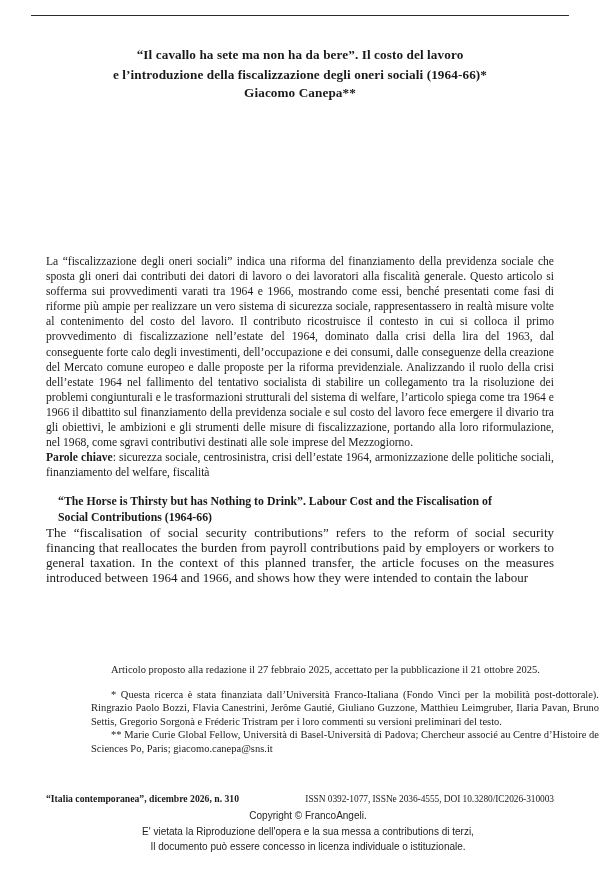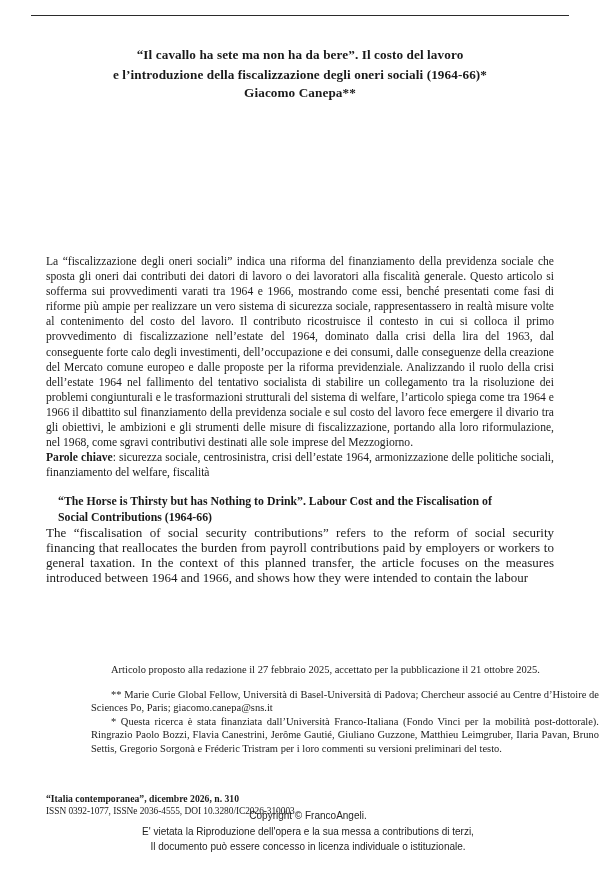--- a/index.html
+++ b/index.html
@@ -108,21 +108,20 @@
   .journal-line {
     position: absolute;
     left: 46px;
     top: 793px;
     width: 508px;
     font-size: 9.6px;
     line-height: 12px;
     display: flex;
     justify-content: space-between;
     align-items: baseline;
-    flex-direction: column;
   }
   .journal-left {
     font-weight: bold;
     font-size: 9.7px;
   }
   .journal-right {
     font-size: 9.4px;
     letter-spacing: -0.05px;
   }
 
@@ -163,22 +162,22 @@
       <div>“The Horse is Thirsty but has Nothing to Drink”. Labour Cost and the Fiscalisation of</div>
       <div>Social Contributions (1964-66)</div>
     </div>
 
     <p class="abstract-en">The “fiscalisation of social security contributions” refers to the reform of social security financing that reallocates the burden from payroll contributions paid by employers or workers to general taxation. In the context of this planned transfer, the article focuses on the measures introduced between 1964 and 1966, and shows how they were intended to contain the labour</p>
   </div>
 
   <div class="footnotes">
     <p class="fn-indent">Articolo proposto alla redazione il 27 febbraio 2025, accettato per la pubblicazione il 21 ottobre 2025.</p>
     <div class="fn-gap"></div>
+    <p class="fn-indent">*  Questa ricerca è stata finanziata dall’Università Franco-Italiana (Fondo Vinci per la mobilità post-dottorale). Ringrazio Paolo Bozzi, Flavia Canestrini, Jerôme Gautié, Giuliano Guzzone, Matthieu Leimgruber, Ilaria Pavan, Bruno Settis, Gregorio Sorgonà e Fréderic Tristram per i loro commenti su versioni preliminari del testo.</p>
     <p class="fn-indent">**  Marie Curie Global Fellow, Università di Basel-Università di Padova; Chercheur associé au Centre d’Histoire de Sciences Po, Paris; giacomo.canepa@sns.it</p>
-    <p class="fn-indent">*  Questa ricerca è stata finanziata dall’Università Franco-Italiana (Fondo Vinci per la mobilità post-dottorale). Ringrazio Paolo Bozzi, Flavia Canestrini, Jerôme Gautié, Giuliano Guzzone, Matthieu Leimgruber, Ilaria Pavan, Bruno Settis, Gregorio Sorgonà e Fréderic Tristram per i loro commenti su versioni preliminari del testo.</p>
   </div>
 
   <div class="journal-line">
     <span class="journal-left">“Italia contemporanea”, dicembre 2026, n. 310</span>
     <span class="journal-right">ISSN 0392-1077, ISSNe 2036-4555, DOI 10.3280/IC2026-310003</span>
   </div>
 
   <div class="copyright">
     <div>Copyright © FrancoAngeli.</div>
     <div>E' vietata la Riproduzione dell'opera e la sua messa a contributions di terzi,</div>

